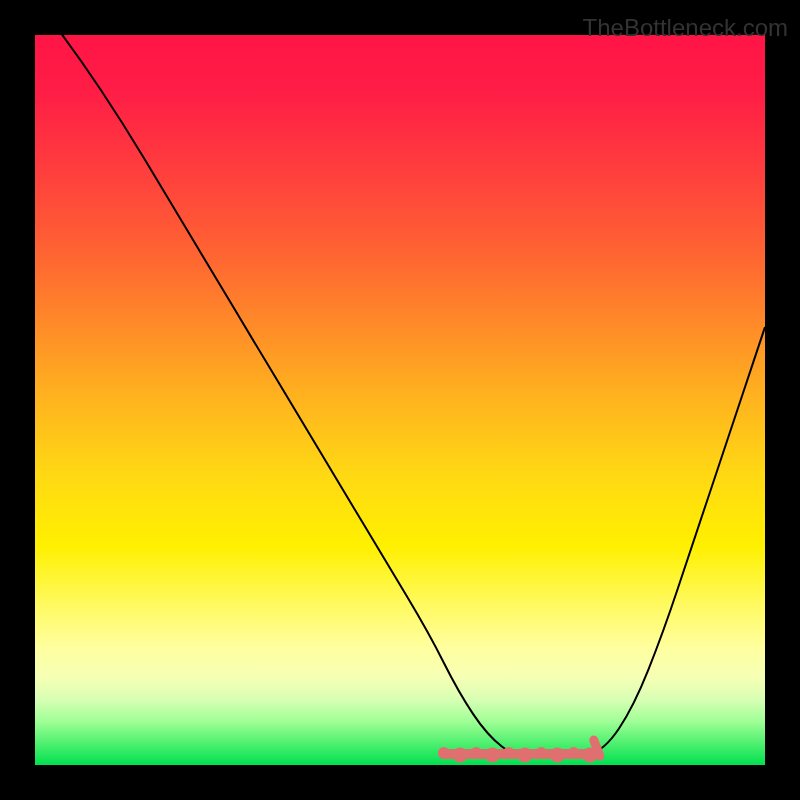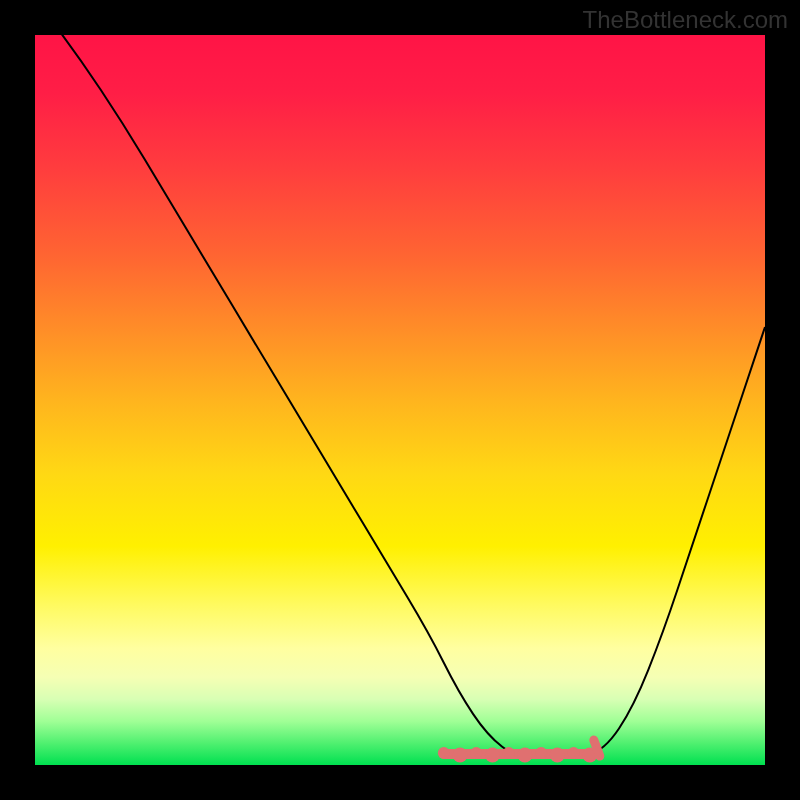--- a/index.html
+++ b/index.html
@@ -6,21 +6,21 @@
     margin: 0;
     padding: 0;
     width: 800px;
     height: 800px;
     background: #000;
     font-family: Arial, sans-serif;
     position: relative;
   }
   .watermark {
     position: absolute;
-    top: 6px;
+    top: 14px;
     right: 12px;
     color: #333;
     font-size: 24px;
     font-weight: 400;
     z-index: 10;
   }
   .chart-container {
     position: absolute;
     top: 35px;
     left: 35px;

